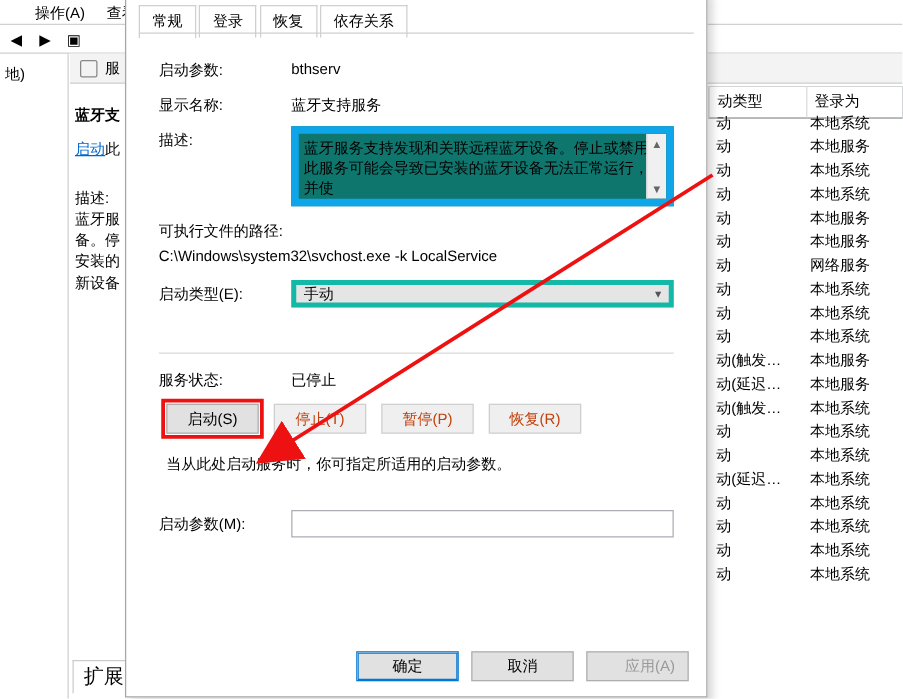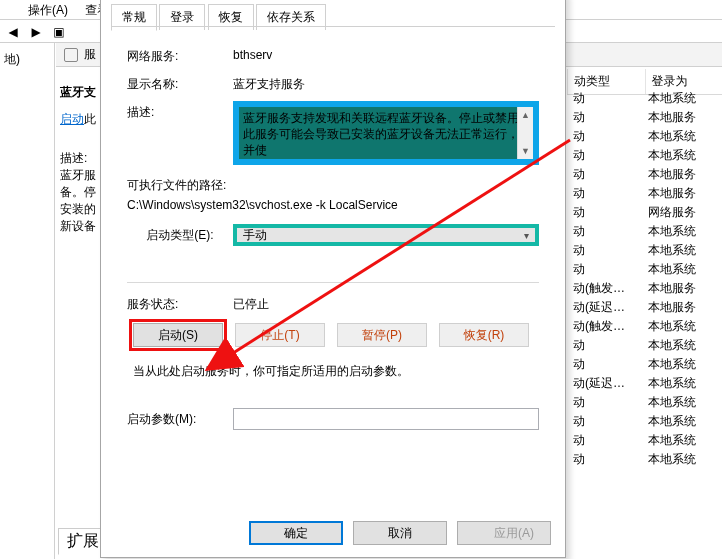--- a/index.html
+++ b/index.html
@@ -47,30 +47,30 @@
     .desc-box { flex:1; height:64px; border:6px solid #0ea5e9; padding:3px 4px; font-size:12px; line-height:1.35; background:#0f766e; overflow:hidden; position:relative;}
     .desc-scroll{position:absolute;right:0;top:0;bottom:0;width:16px;background:#f0f0f0;border-left:1px solid #dadada;}
     .arr{height:16px;display:flex;align-items:center;justify-content:center;color:#666;font-size:9px;}
 
     .combo { flex:1; height:22px; border:4px solid #14b8a6; background:#e5e5e5; display:flex; align-items:center; padding:0 6px; position:relative;}
     .combo::after{content:"▾"; position:absolute; right:6px; color:#555; font-size:10px;}
 
     hr.sep { border:none; border-top:1px solid #d9d9d9; margin: 10px 16px; }
 
     .btn-row { display:flex; gap:12px; margin:10px 16px 0 22px;}
-    .btn { width:90px; height:24px; border:1px solid #adadad; background:#e1e1e1; display:flex; align-items:center; justify-content:center; font-size:12px;}
+    .btn { width:74px; height:24px; border:1px solid #adadad; background:#e1e1e1; display:flex; align-items:center; justify-content:center; font-size:12px;}
     .btn.disabled { color:#c2410c; background:#efefef; border-color:#cfcfcf;}
     .highlight-red { outline: 3px solid #e11; outline-offset: 1px;}
 
     .note { margin: 16px 16px 0 22px; font-size:12px;}
 
     .param-input { flex:1; height:22px; border:1px solid #abadb3; background:#fff;}
 
     .dialog-buttons { position:absolute; right:14px; bottom:12px; display:flex; gap:10px;}
-    .dlg-btn { width:94px; height:24px; border:1px solid #adadad; background:#e1e1e1; display:flex; align-items:center; justify-content:center; font-size:12px;}
+    .dlg-btn { width:82px; height:24px; border:1px solid #adadad; background:#e1e1e1; display:flex; align-items:center; justify-content:center; font-size:12px;}
     .dlg-btn.primary { background:#e1e1e1; border-color:#0078d7; box-shadow: inset 0 0 0 1px #0078d7;}
     .dlg-btn.disabled{color:#9a9a9a;padding-left:20px;}
 
     
     .arrow-svg { position:absolute; pointer-events:none; }
   </style>
 </head>
 <body>
 
 <div class="bg-toolbar"></div>
@@ -199,21 +199,21 @@
     <span class="tab active">常规</span>
     <span class="tab">登录</span>
     <span class="tab">恢复</span>
     <span class="tab">依存关系</span>
   </div>
   <div class="tabline"></div>
 
   <div class="form-area">
 
     <div class="row">
-      <div class="lab">网络服务:</div>
+      <div class="lab">启动参数:</div>
       <div class="val">bthserv</div>
     </div>
 
     <div class="row">
       <div class="lab">显示名称:</div>
       <div class="val">蓝牙支持服务</div>
     </div>
 
     <div class="row">
       <div class="lab">描述:</div>
@@ -225,21 +225,21 @@
           <div class="arr" style="position:absolute;bottom:0;left:0;right:0;">▼</div>
         </div>
       </div>
     </div>
 
     <div class="row" style="flex-direction:column;margin-top:12px;">
       <div>可执行文件的路径:</div>
       <div style="margin-top:4px;">C:\Windows\system32\svchost.exe -k LocalService</div>
     </div>
 
-    <div class="row" style="margin-top:12px;text-align:center;">
+    <div class="row" style="margin-top:12px;">
       <div class="lab">启动类型(E):</div>
       <div class="combo">
           <span>手动</span>
         </div>
     </div>
 
     <hr class="sep" style="margin-top:36px;">
 
     <div class="row">
       <div class="lab">服务状态:</div>

